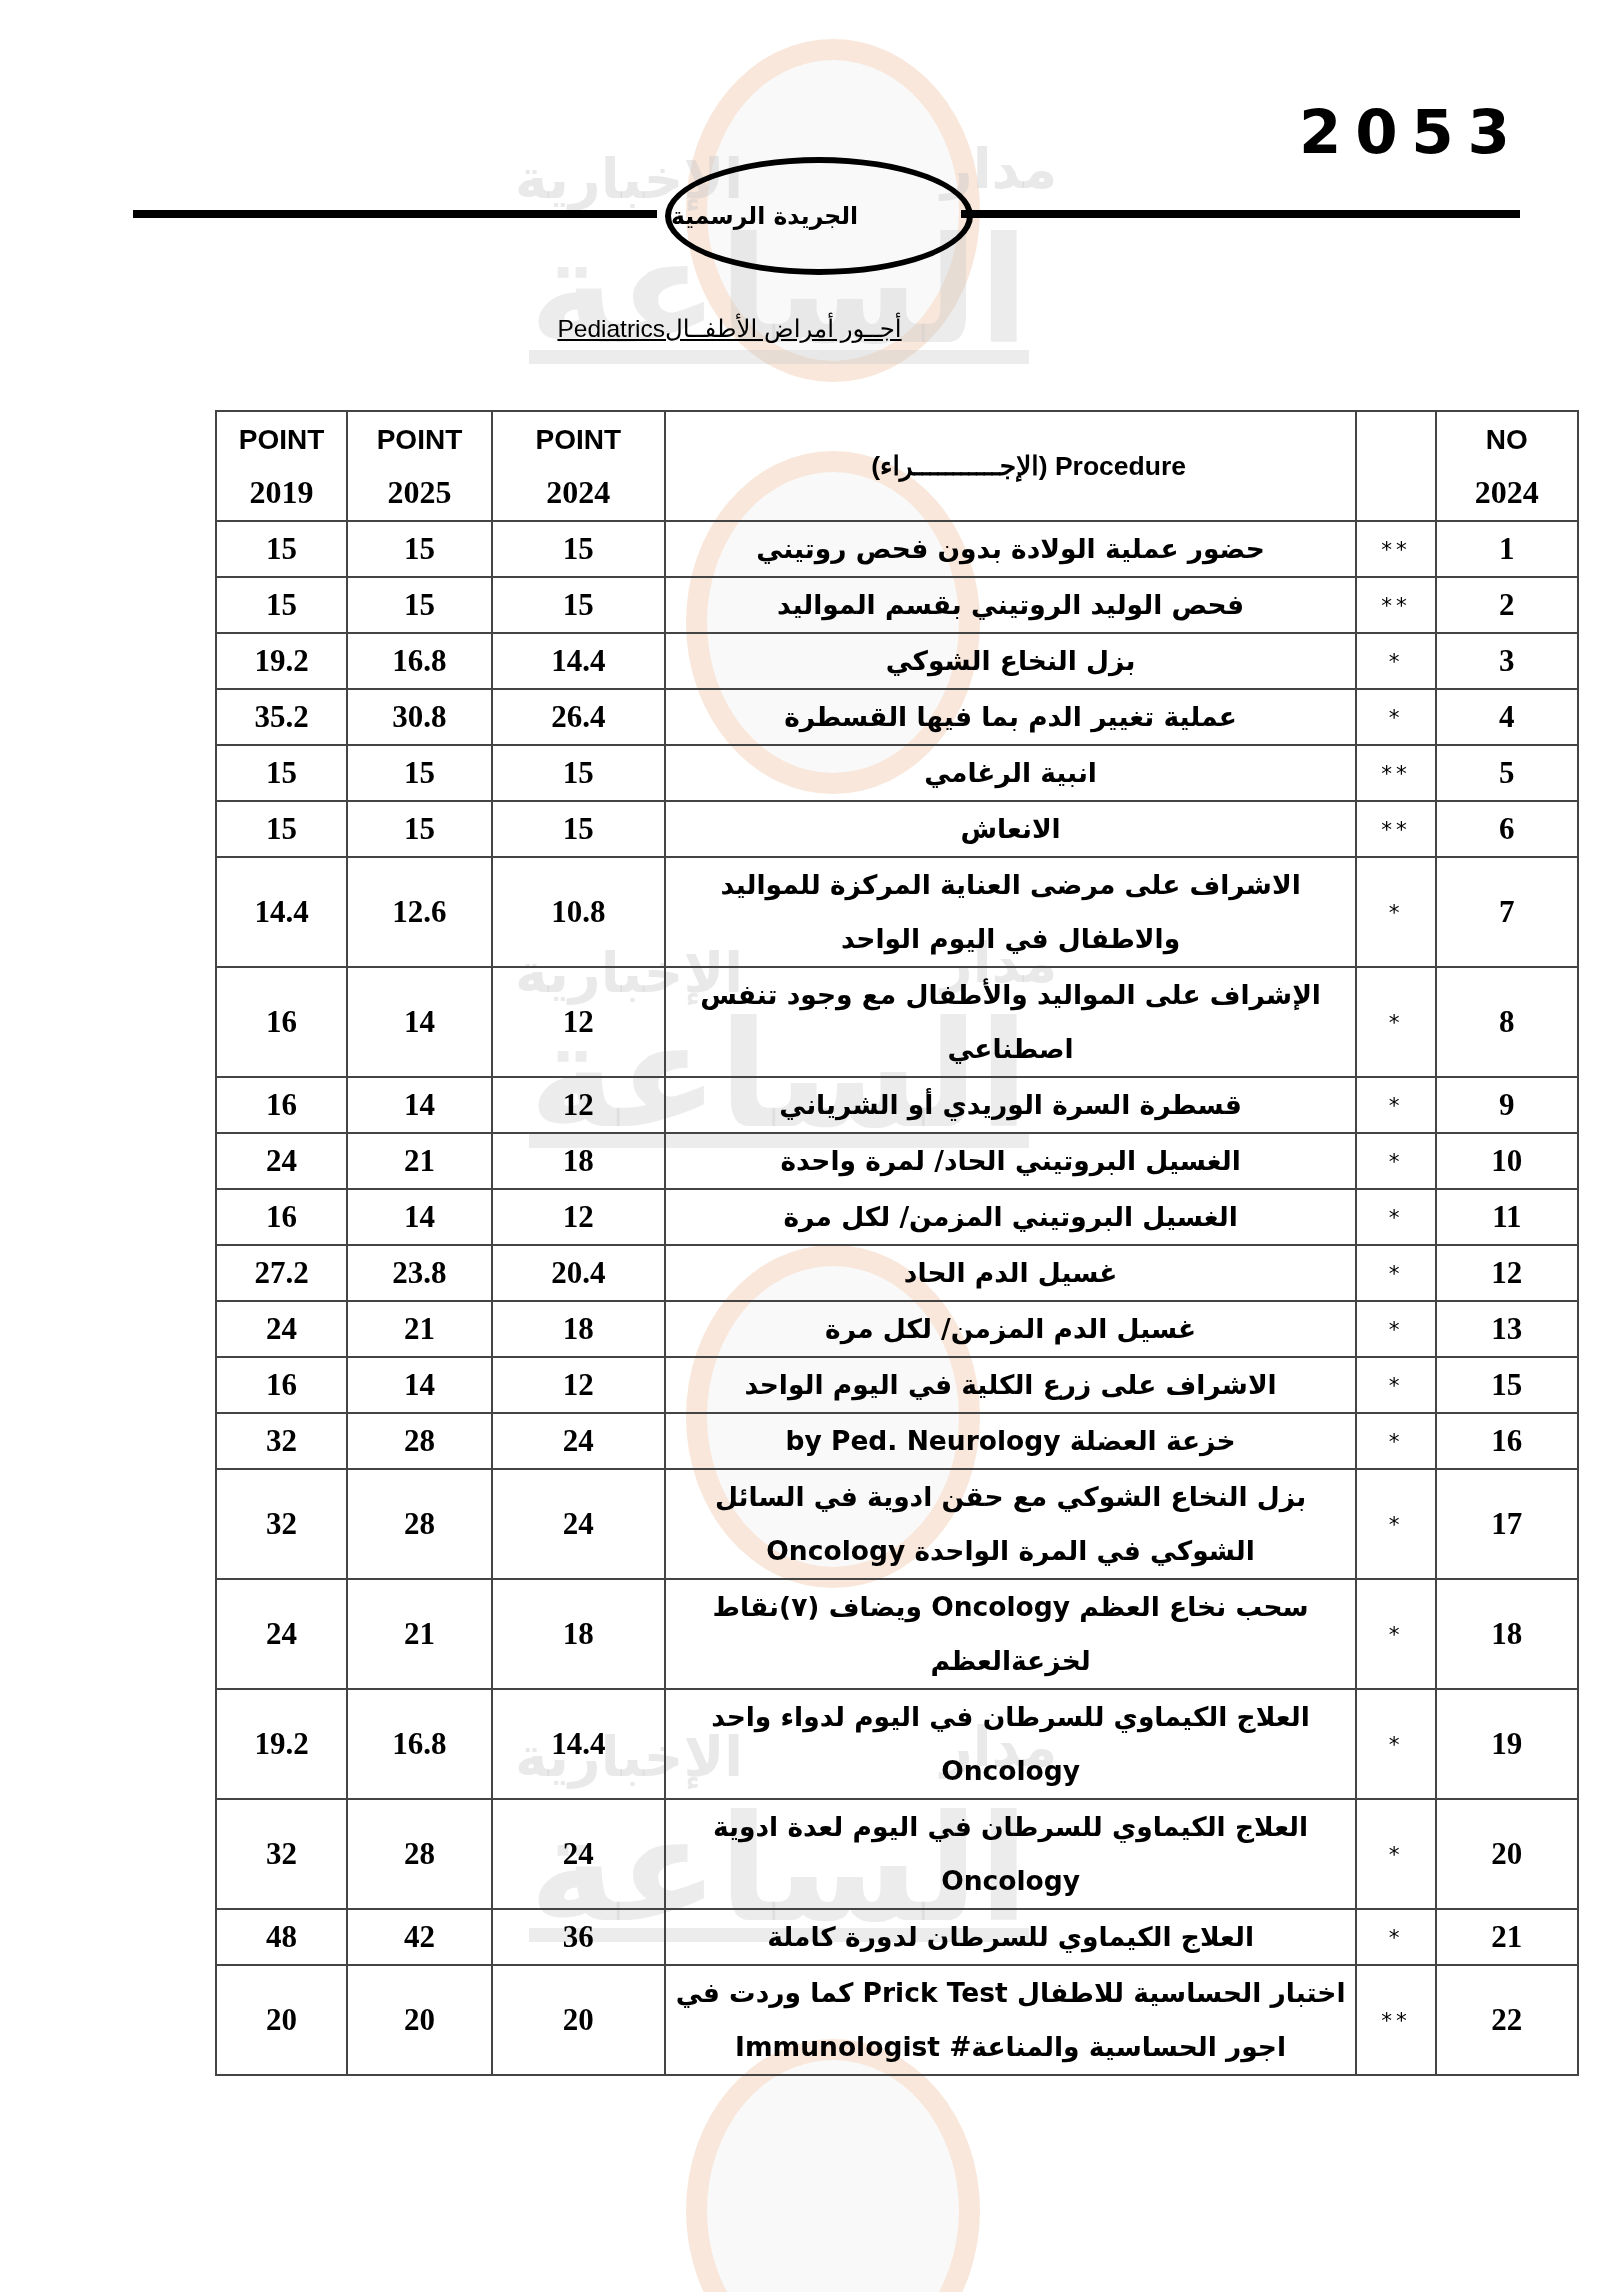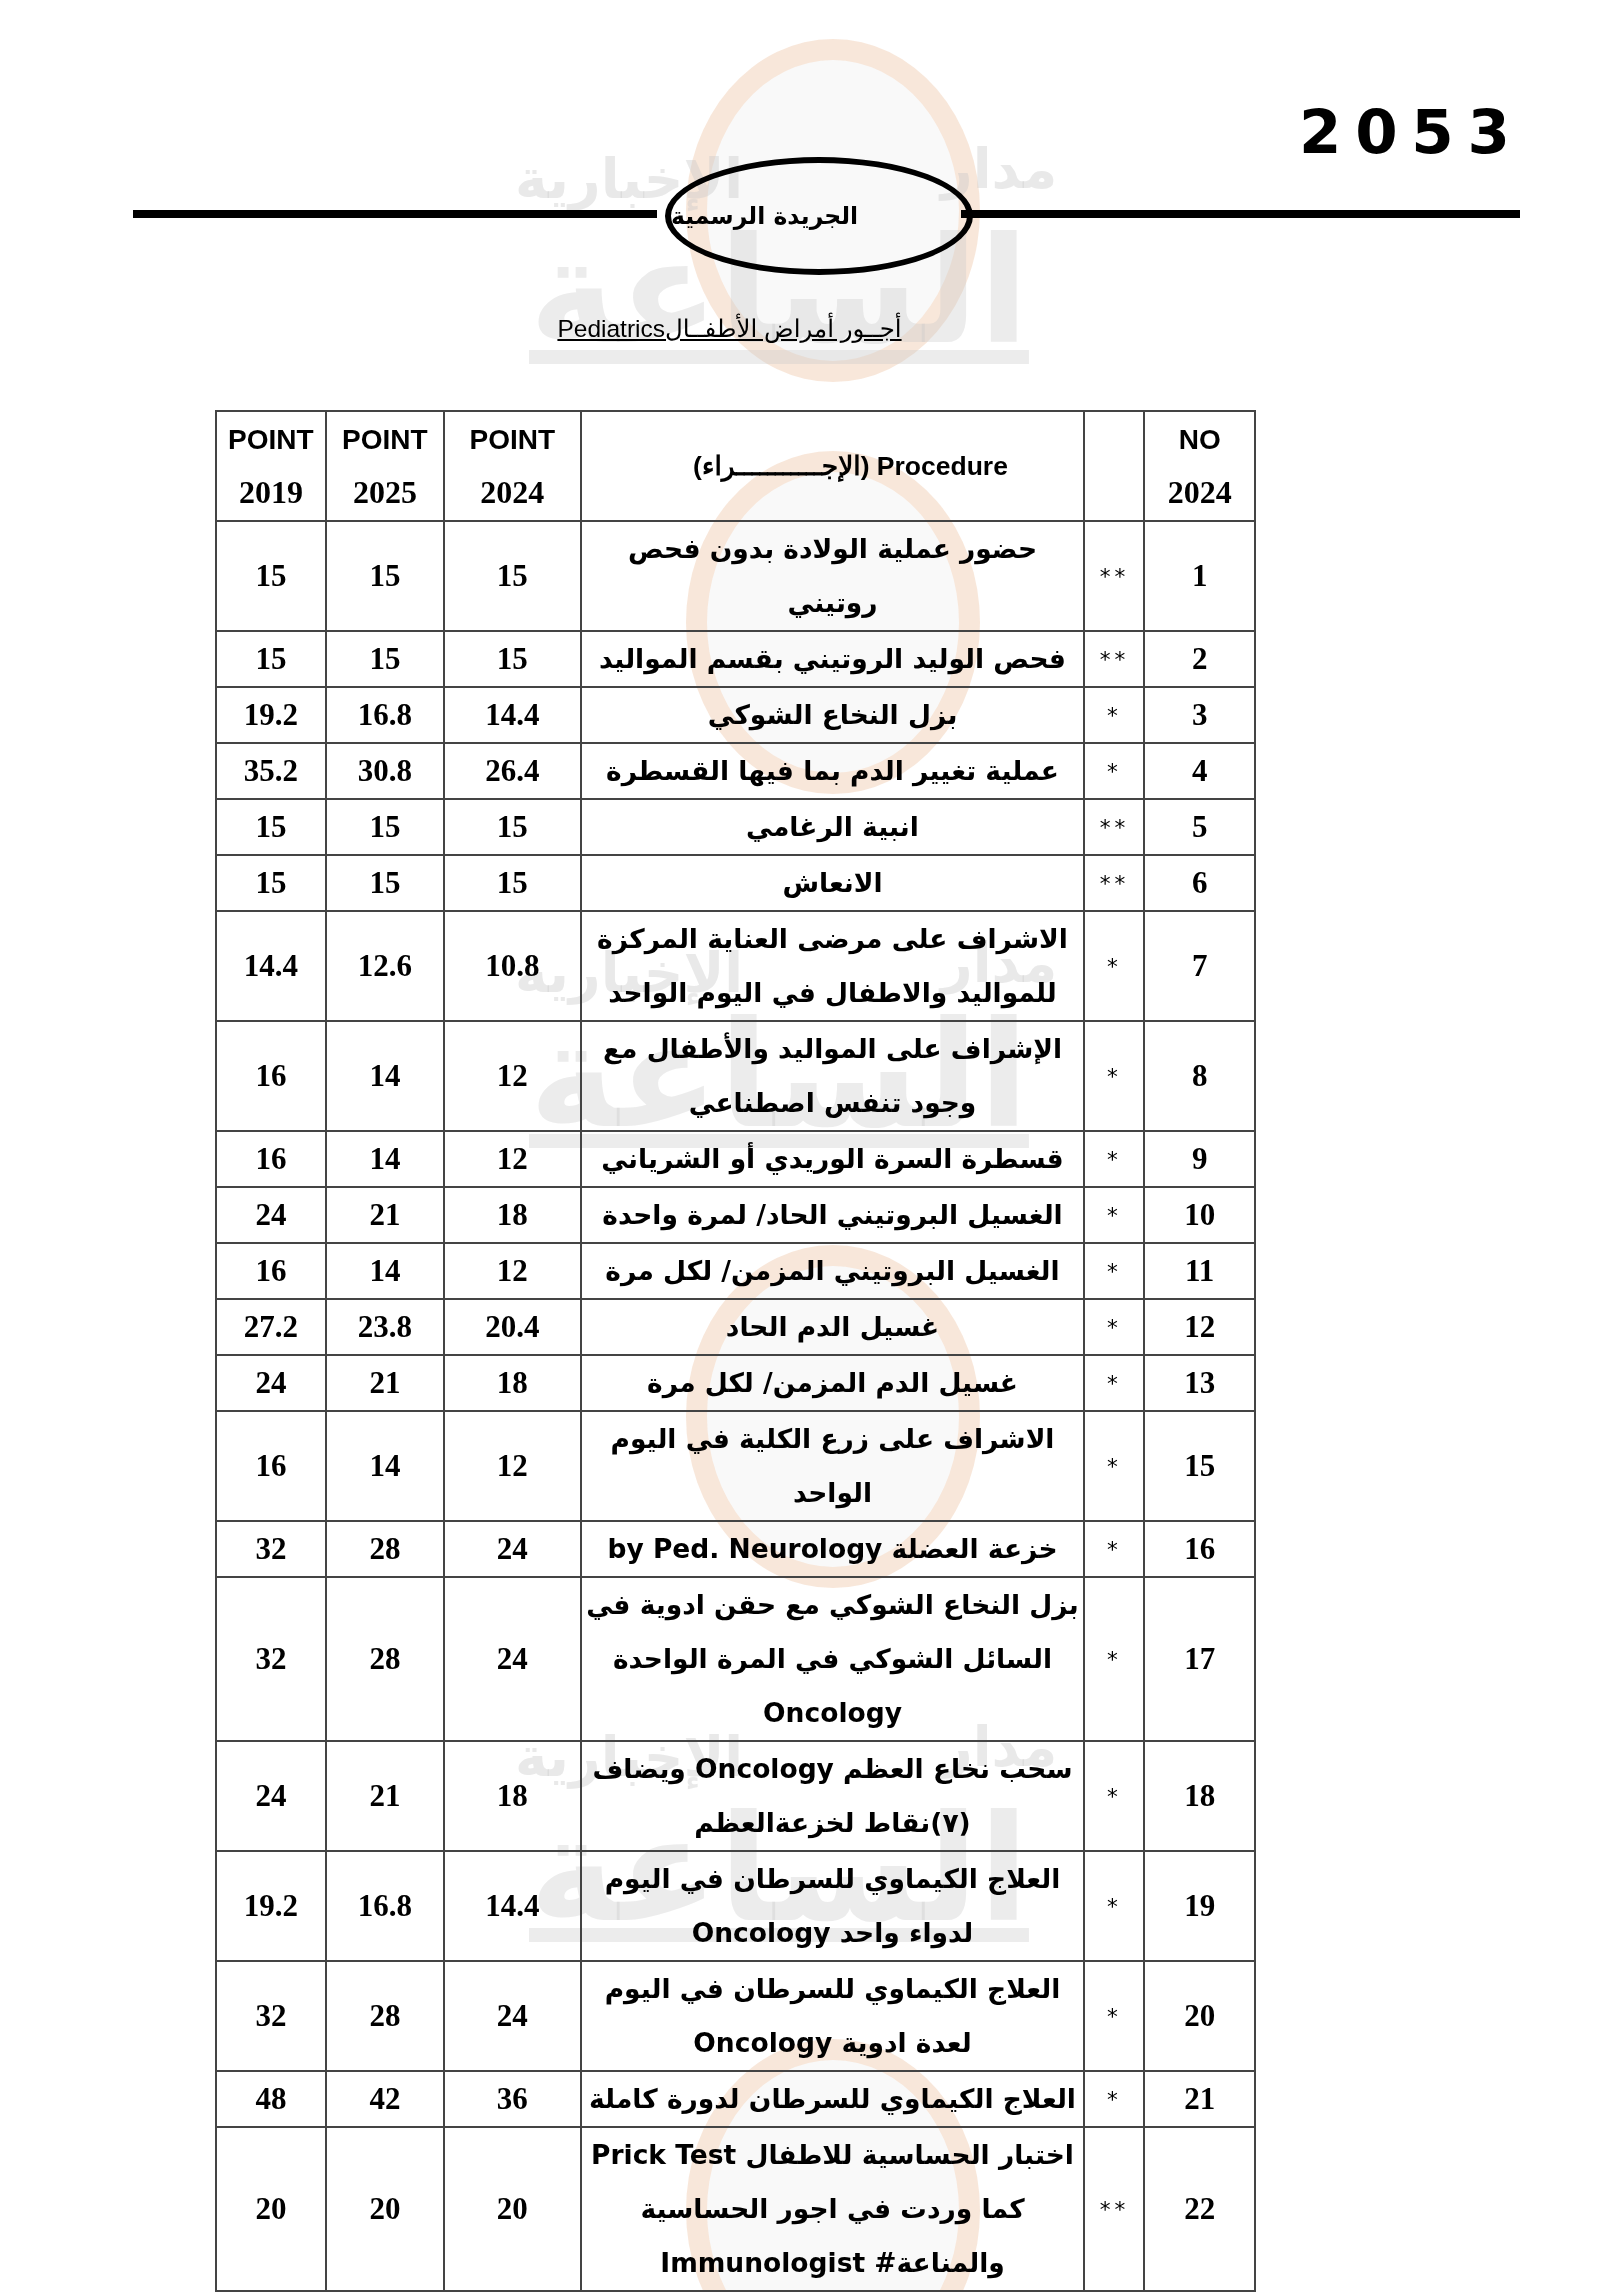--- a/index.html
+++ b/index.html
@@ -14,21 +14,21 @@
   .page-num { position: absolute; top: 96px; left: 1299px; font: bold 61px "DejaVu Sans", sans-serif; letter-spacing: 13.7px; direction: ltr; z-index: 2; }
 
   .rule { position: absolute; top: 210px; height: 7.8px; background: #000; z-index: 2; }
   .rule.left { left: 133px; width: 524px; }
   .rule.right { left: 961px; width: 559px; }
   .ellipse { position: absolute; left: 665px; top: 157px; width: 308px; height: 118px; border: 6.9px solid #000; border-radius: 50%; box-sizing: border-box; background: transparent; display: flex; align-items: center; z-index: 2; }
   .ellipse span { font: bold 23.5px "DejaVu Sans", sans-serif; direction: rtl; }
 
   .subtitle { position: absolute; top: 314px; left: 0; width: 1459px; text-align: center; font: 24.5px "Liberation Sans", sans-serif; direction: rtl; z-index: 2; text-decoration: underline; }
 
-  table.fees { position: absolute; left: 215px; top: 410px; width: 1041px; border-collapse: collapse; z-index: 2; direction: ltr; }
+  table.fees { position: absolute; left: 215px; top: 410px; width: 1364px; border-collapse: collapse; z-index: 2; direction: ltr; }
   table.fees td, table.fees th { border: 2px solid #444; text-align: center; vertical-align: middle; padding: 0; }
   table.fees th { height: 108px; font-weight: bold; }
   .hdr-line1 { font: bold 28px "Liberation Sans", sans-serif; display: block; line-height: 53px; }
   .hdr-line2 { font: bold 32px "Liberation Serif", serif; display: block; line-height: 53px; }
   .hdr-proc { font: bold 26.5px "Liberation Sans", sans-serif; direction: rtl; margin-left: 36px; }
   td.num { font: bold 31px "Liberation Serif", serif; }
   td.no { font: bold 31px "Liberation Serif", serif; }
   td.star { font: 21.6px "DejaVu Sans", sans-serif; letter-spacing: 3.9px; }
   td.proc { text-align: right; direction: rtl; padding: 0 13.7px 0 9.8px; font: bold 26.5px "DejaVu Sans", sans-serif; line-height: 54px; }
   tr.r1 td { height: 53px; }

